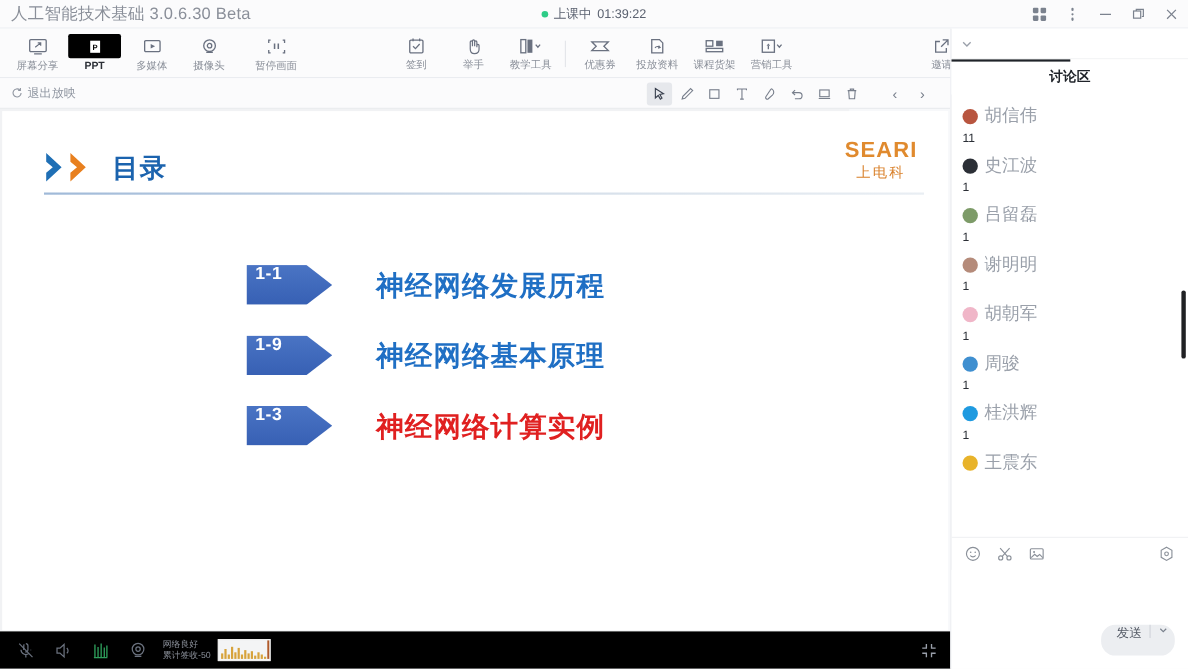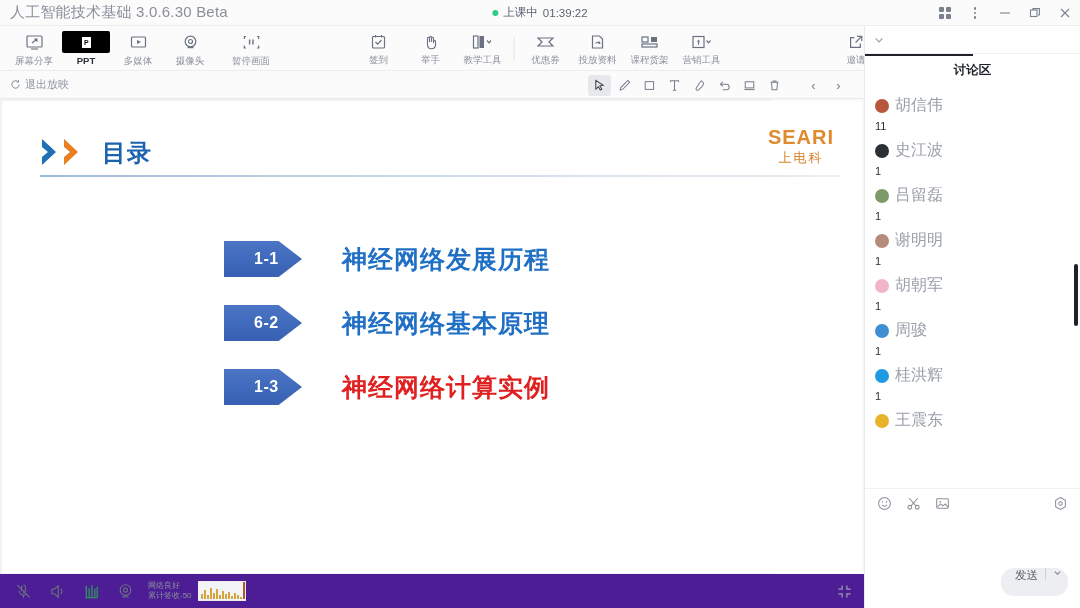--- a/index.html
+++ b/index.html
@@ -108,34 +108,34 @@
               font-family: "DejaVu Sans", sans-serif; }
   .head-rule {
     position: absolute; left: 38px; right: 22px; top: 74px; height: 2px;
     background: linear-gradient(90deg,#9fb9d8 0%, #d4dee9 55%, #e9eef3 100%);
   }
   .toc { position: absolute; left: 222px; top: 126px; }
   .toc-row { display: flex; align-items: center; height: 64px; }
   .badge {
     width: 78px; height: 36px; position: relative;
     background: linear-gradient(180deg,#4a74c4 0%, #3760b4 100%);
-    display: flex; align-items: center; padding-left: 30px;
+    display: flex; align-items: flex-start; padding-left: 8px;
     filter: drop-shadow(1px 2px 2px rgba(80,100,150,.35));
     clip-path: polygon(0 0, 70% 0, 100% 50%, 70% 100%, 0 100%);
   }
   .badge span { font-size: 16px; font-weight: bold; color: #fff; letter-spacing: .5px; }
   .toc-text {
     margin-left: 40px; font-size: 25px; font-weight: bold; letter-spacing: 1px;
     font-family: "DejaVu Sans", sans-serif;
   }
 
   
   .statusbar {
     position: absolute; top: 574px; left: 0; width: 864px; height: 34px;
-    background: #4c1d95; display: flex; align-items: center;
+    background: #000000; display: flex; align-items: center;
   }
   .sb-icon {
     width: 30px; height: 30px; display: flex; align-items: center; justify-content: center;
     color: #6b727f; margin-left: 4px;
   }
   .net-info {
     margin-left: 8px; font-size: 8px; color: #8a8f99; line-height: 10px; white-space: nowrap;
   }
   .wave {
     margin-left: 6px; width: 48px; height: 20px; position: relative;
@@ -510,21 +510,21 @@
 
       <div class="toc">
         <div class="toc-row">
           <div class="badge">
             <span>1-1</span>
           </div>
           <div class="toc-text" style="color:#1f6fc4">神经网络发展历程</div>
         </div>
         <div class="toc-row">
           <div class="badge">
-            <span>6-2</span>
+            <span>1-9</span>
           </div>
           <div class="toc-text" style="color:#1f6fc4">神经网络基本原理</div>
         </div>
         <div class="toc-row">
           <div class="badge">
             <span>1-3</span>
           </div>
           <div class="toc-text" style="color:#e02020">神经网络计算实例</div>
         </div>
       </div>

